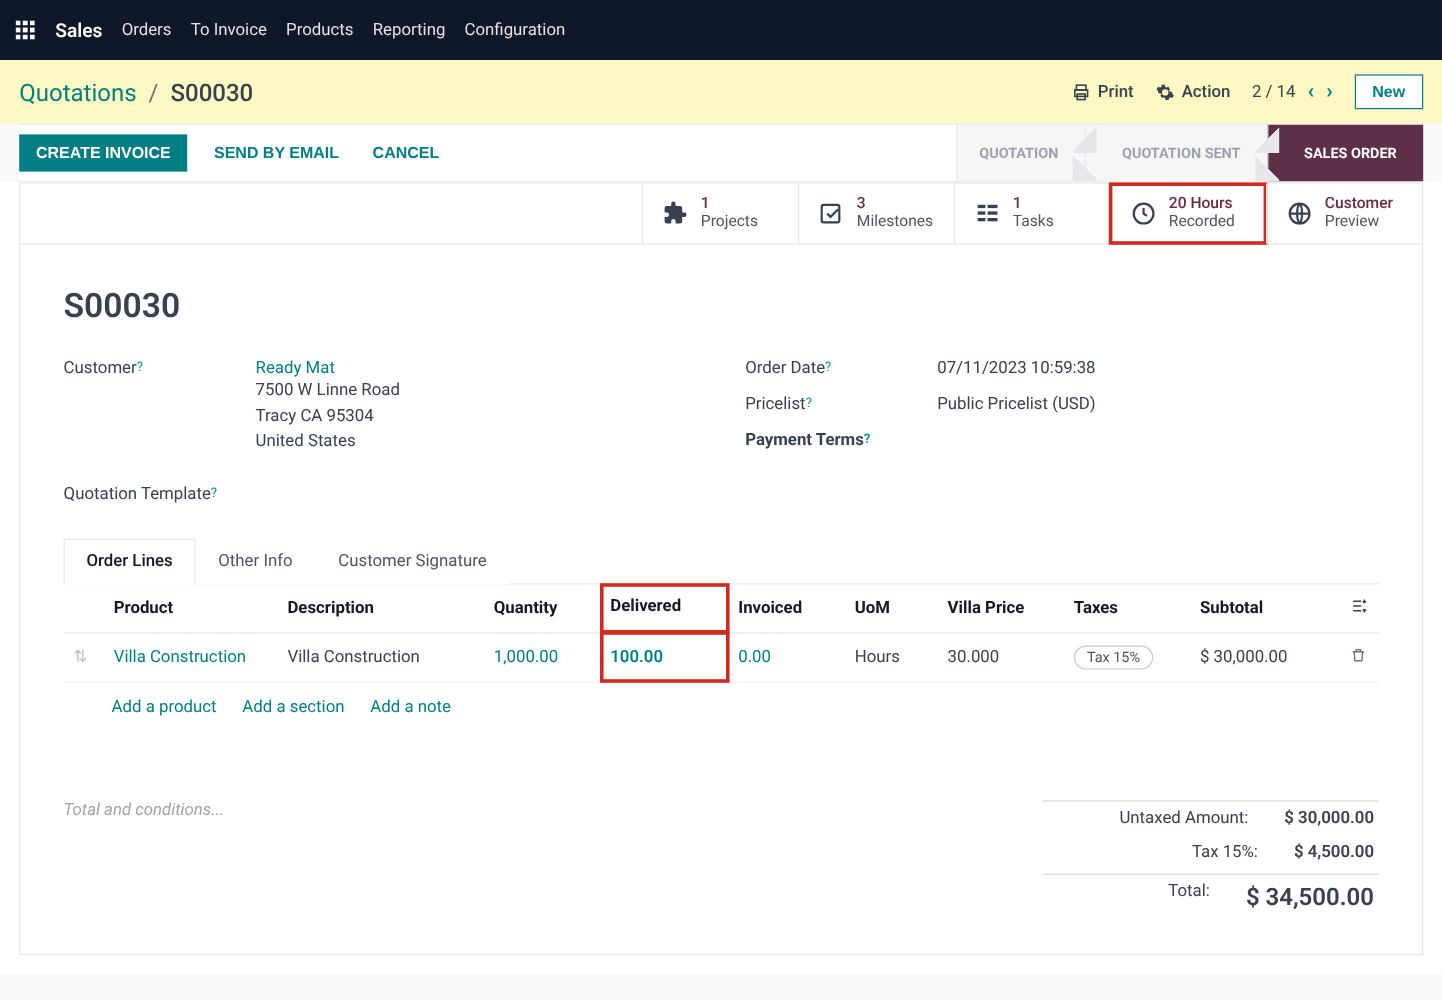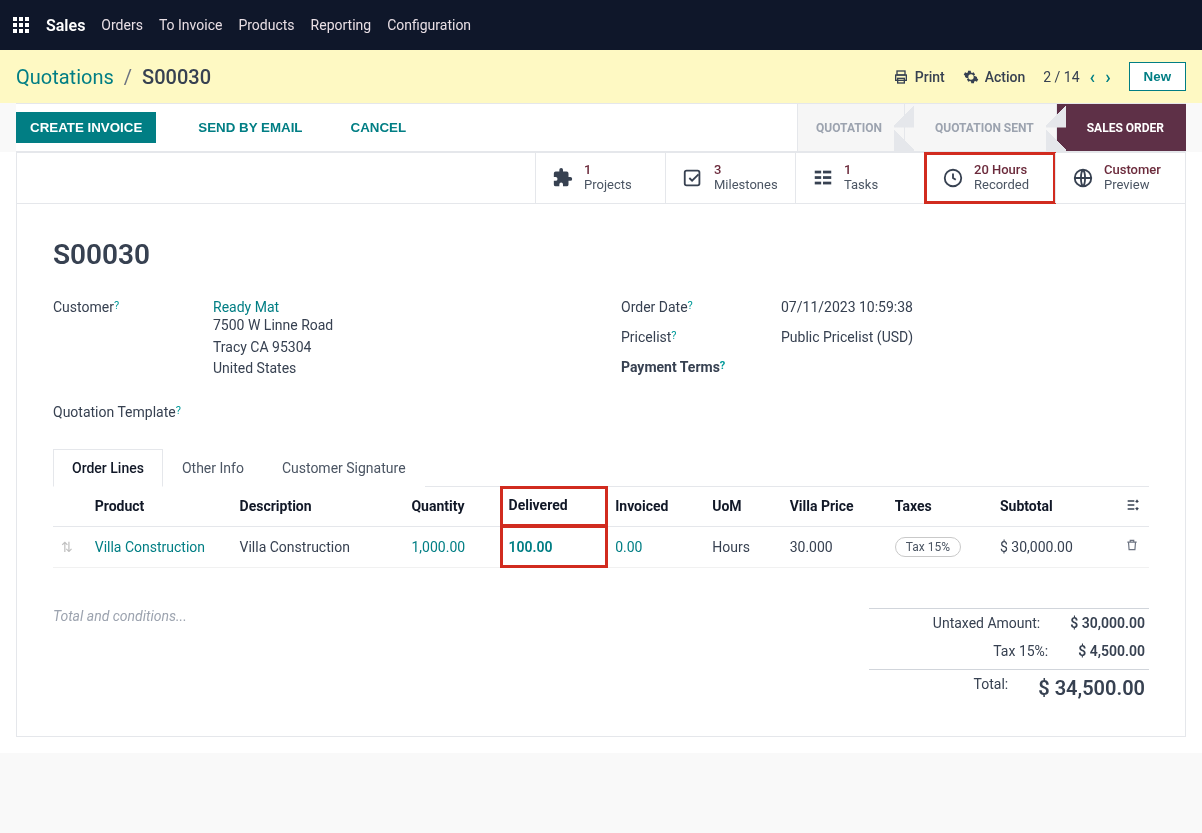--- a/index.html
+++ b/index.html
@@ -80,21 +80,21 @@
   
   .cmd-status-row {
     display: flex;
     align-items: stretch;
     justify-content: space-between;
     background: #fff;
     border: 1px solid #e5e7eb;
     border-left: none; border-right: none;
     margin: 0 16px;
   }
-  .cmd-bar { display: flex; align-items: center; gap: 36px; padding: 8px 0 8px 0;}
+  .cmd-bar { display: flex; align-items: center; gap: 16px; padding: 8px 0 8px 0;}
   .primary-btn {
     background: #017e84; color: #fff; border: none;
     padding: 8px 14px; font-weight: 700; cursor: pointer;
   }
   .text-btn {
     background: transparent; border: none; color: #017e84;
     font-weight: 700; cursor: pointer;
   }
 
   .status-steps { display: flex; align-items: stretch; }
@@ -458,20 +458,25 @@
           <td><span class="tax-chip">Tax 15%</span></td>
           <td class="num">$ 30,000.00</td>
           <td class="row-actions">
             <svg width="14" height="14" viewBox="0 0 24 24" fill="none" stroke="#6b7280" stroke-width="2">
                   <path d="M4 7h16M9 7V4h6v3M6 7l1 13h10l1-13"></path>
                 </svg>
           </td>
         </tr>
       </tbody>
     </table>
+    <div class="add-links">
+      <span class="add-link">Add a product</span>
+      <span class="add-link">Add a section</span>
+      <span class="add-link">Add a note</span>
+    </div>
 
     <div class="bottom-row">
       <div class="terms">Total and conditions...</div>
       <div class="totals">
         <div class="tot-line">
           <span class="tot-label">Untaxed Amount:</span>
           <span class="tot-val">$ 30,000.00</span>
         </div>
         <div class="tot-line">
           <span class="tot-label">Tax 15%:</span>

